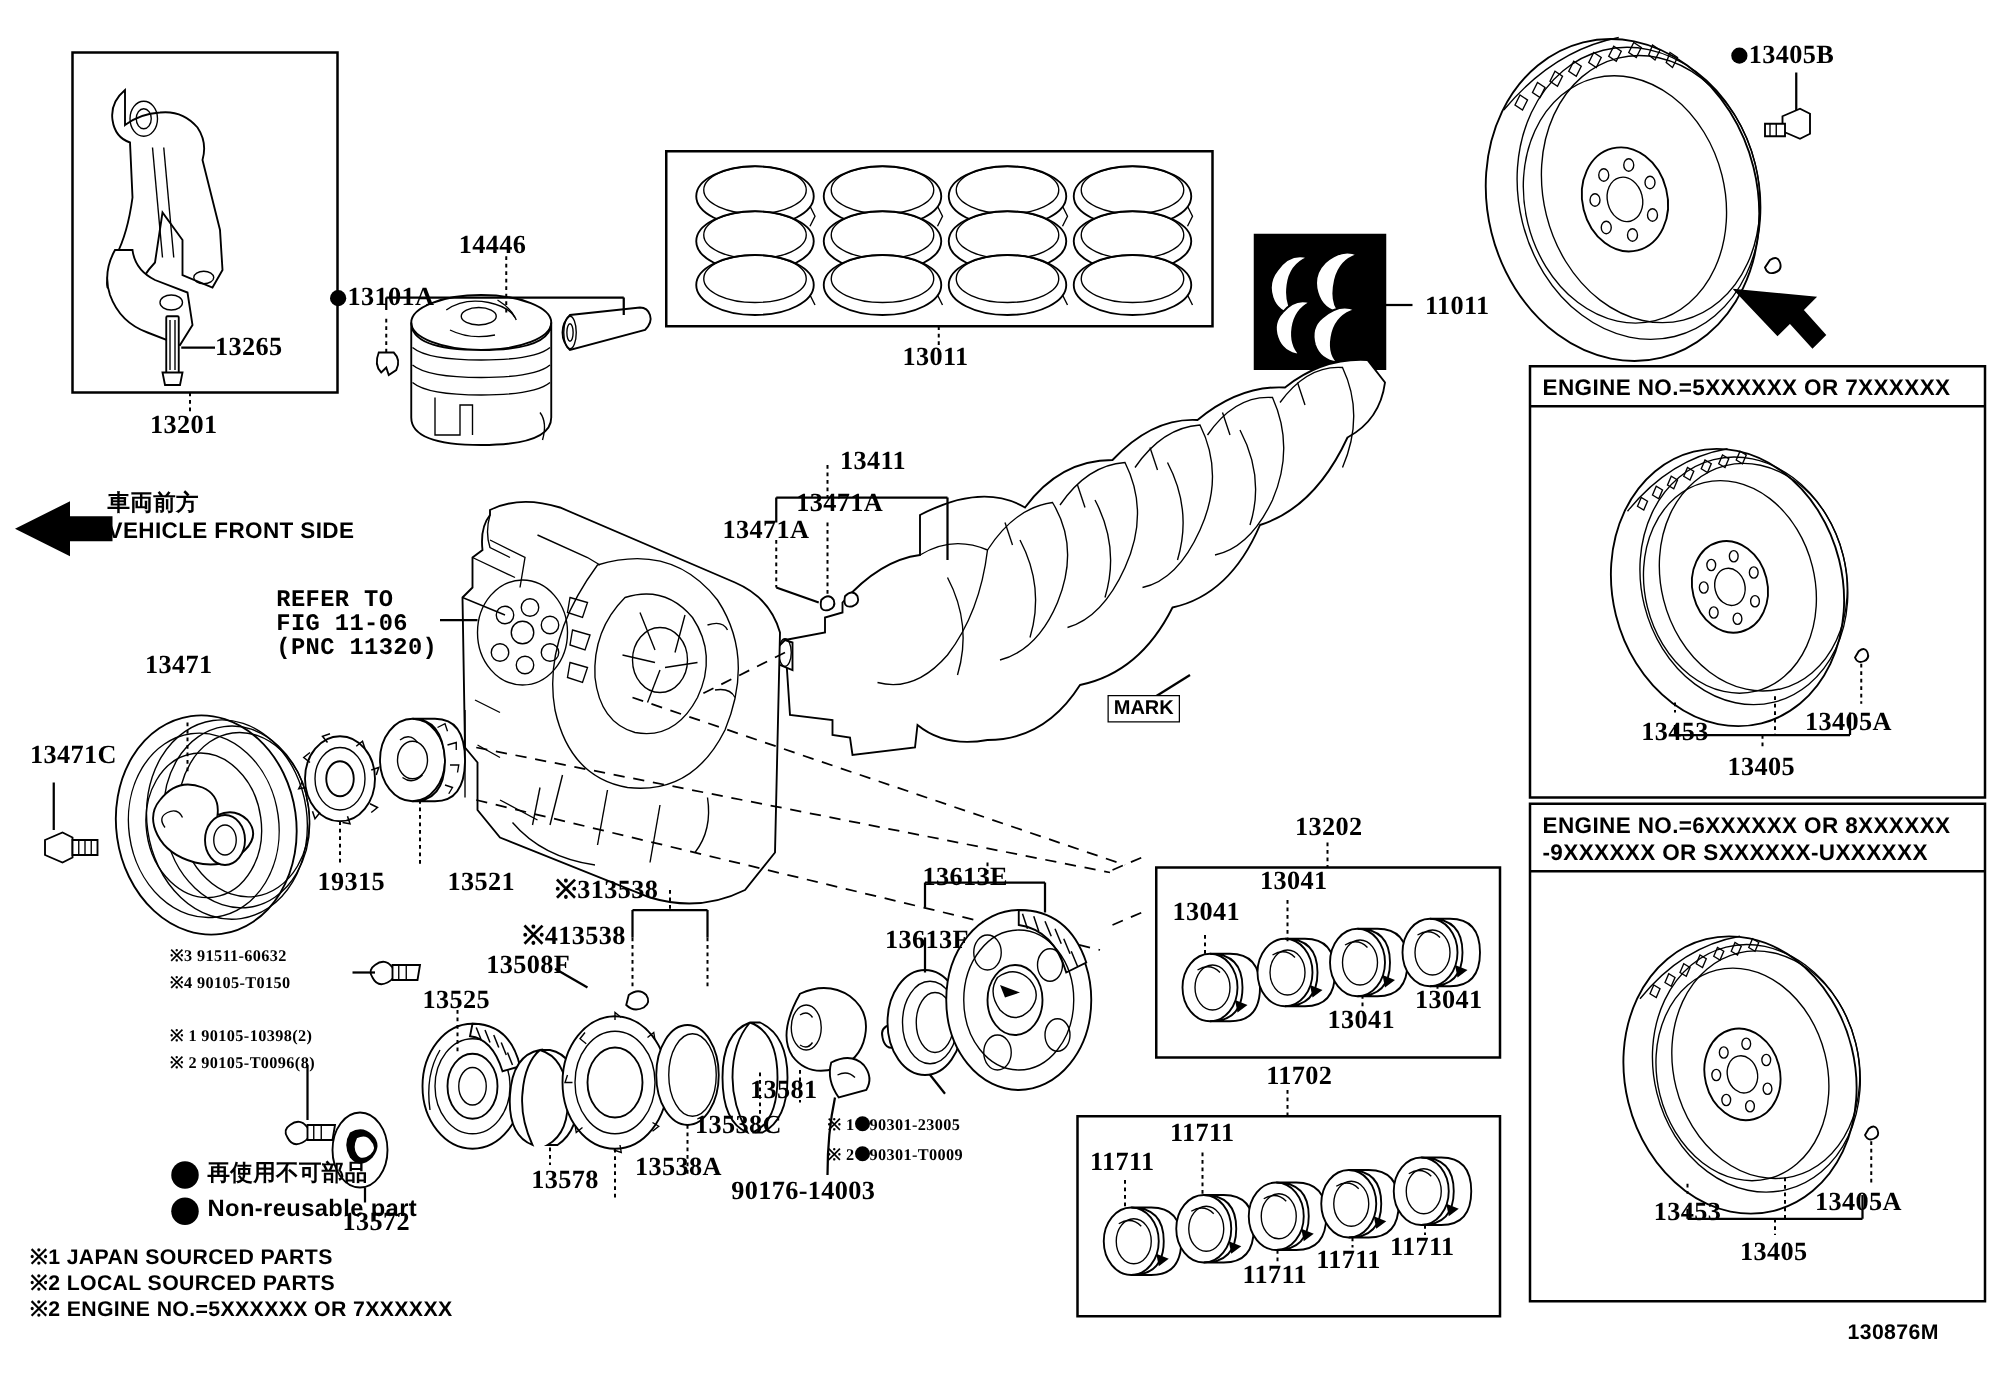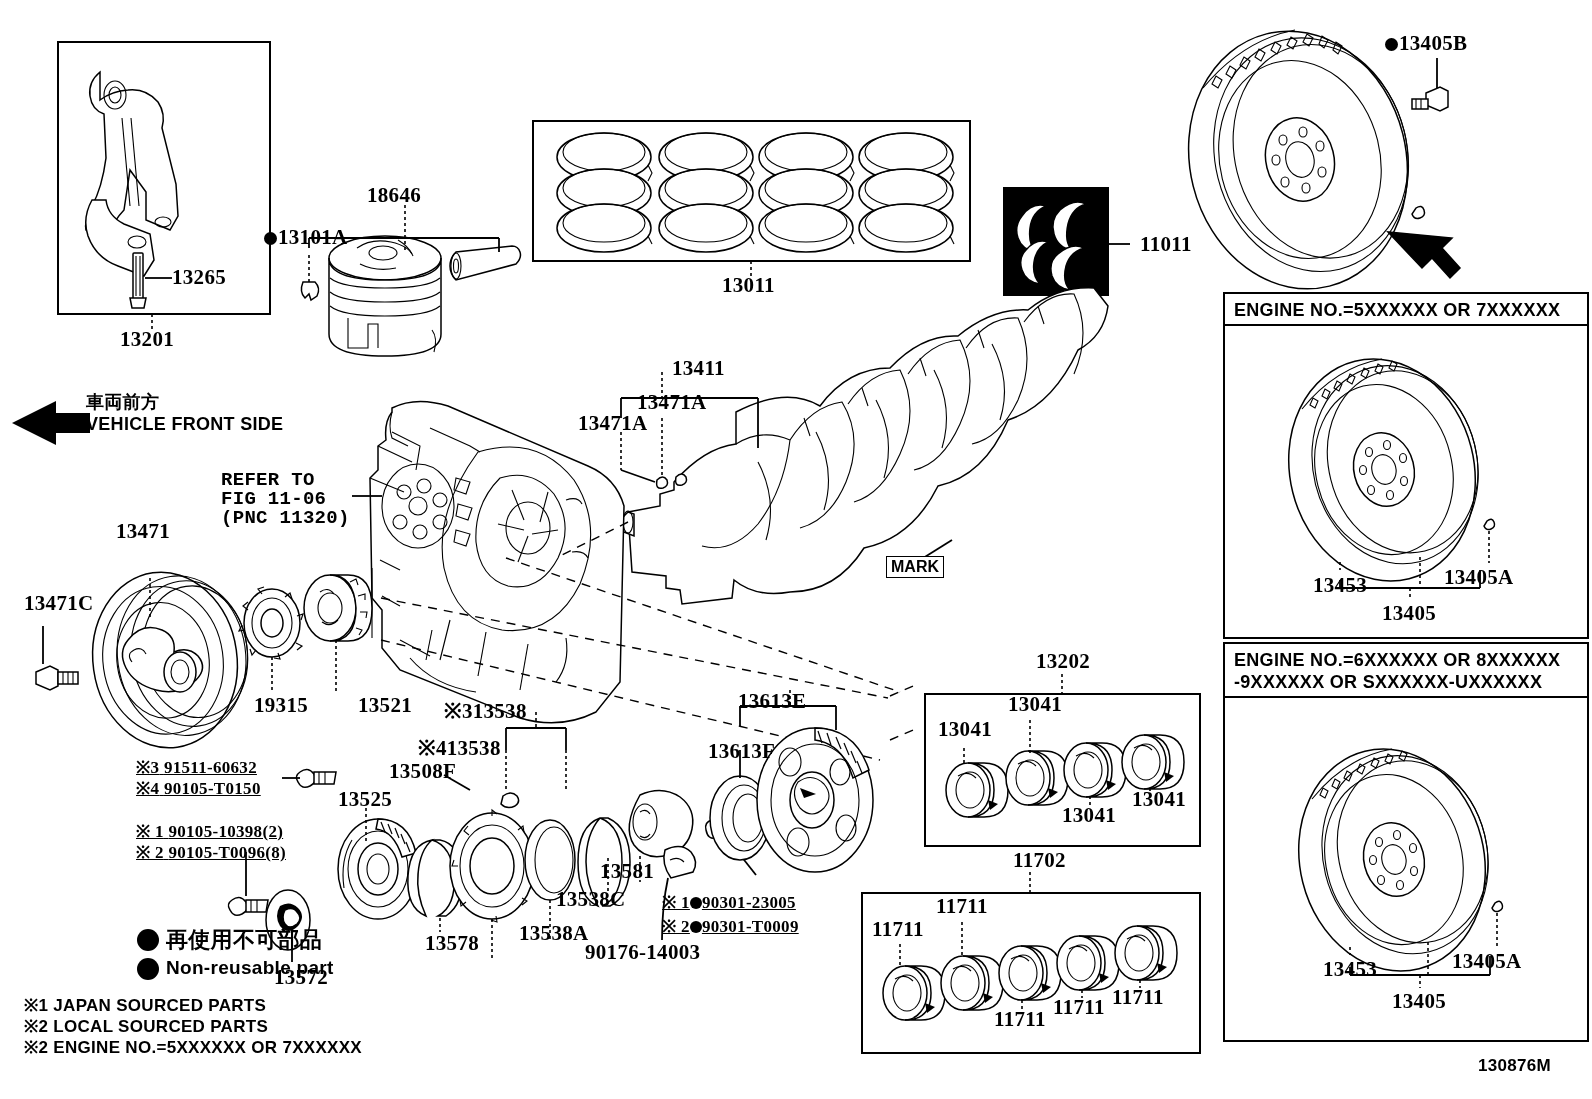--- a/index.html
+++ b/index.html
@@ -2,21 +2,21 @@
 <html><head>
 <meta charset="utf-8">
 <style>
   html,body{margin:0;padding:0;background:#fff;}
   body{width:1592px;height:1099px;position:relative;overflow:hidden;
        font-family:"Liberation Sans", sans-serif;color:#000;}
   #sheet{position:absolute;left:0;top:0;width:1592px;height:1099px;}
   .lbl{position:absolute;font-family:"Liberation Serif", serif;font-weight:bold;
        white-space:pre;line-height:1.12;letter-spacing:.3px;}
   .pn{font-size:21px;}
-  .pn-s{font-size:17px;text-decoration:underline;}
+  .pn-s{font-size:13px;}
   .note{font-size:18px;font-family:"Liberation Sans",sans-serif;font-weight:bold;}
   .note-sm{font-size:17px;font-family:"Liberation Sans",sans-serif;font-weight:bold;}
   .hdr{font-size:18px;font-family:"Liberation Sans",sans-serif;font-weight:bold;}
   .mono{font-family:"Liberation Mono",monospace;font-weight:bold;font-size:19px;}
   .boxd{position:absolute;border:1.6px dotted #000;box-sizing:border-box;}
   .dot{display:inline-block;width:13px;height:13px;border-radius:50%;
        background:#000;vertical-align:-1px;margin-right:1px;}
   .dot-s{display:inline-block;width:12px;height:12px;border-radius:50%;
        background:#000;vertical-align:-1px;}
   svg{position:absolute;left:0;top:0;overflow:visible;}
@@ -636,21 +636,21 @@
   <line class="lead" x1="292" y1="950" x2="292" y2="962"></line>
 
   <circle class="fillk" cx="148" cy="940" r="11"></circle>
   <circle class="fillk" cx="148" cy="969" r="11"></circle>
 
 </svg>
 
 <div class="lbl pn" style="left:172px;top:266px;">13265</div>
 <div class="lbl pn" style="left:120px;top:328px;">13201</div>
 
-<div class="lbl pn" style="left:367px;top:184px;">18646</div>
+<div class="lbl pn" style="left:367px;top:184px;">14446</div>
 <div class="lbl pn" style="left:264px;top:226px;"><span class="dot"></span><span>13101A</span></div>
 
 <div class="lbl pn" style="left:722px;top:274px;">13011</div>
 
 <div class="lbl pn" style="left:1140px;top:233px;">11011</div>
 
 <div class="lbl pn" style="left:1385px;top:32px;"><span class="dot"></span><span>13405B</span></div>
 
 <div class="lbl note" style="left:86px;top:392px;font-family:'Liberation Sans',sans-serif;">車両前方</div>
 <div class="lbl note" style="left:86px;top:414px;">VEHICLE FRONT SIDE</div>
@@ -669,33 +669,33 @@
 <div class="lbl pn" style="left:254px;top:694px;">19315</div>
 <div class="lbl pn" style="left:318px;top:694px;margin-left:40px;">13521</div>
 
 <div class="lbl pn-s" style="left:136px;top:758px;"><span>※3</span> <span>91511-60632</span></div>
 <div class="lbl pn-s" style="left:136px;top:779px;"><span>※4</span> <span>90105-T0150</span></div>
 <div class="lbl pn-s" style="left:136px;top:822px;"><span>※ 1</span> <span>90105-10398(2)</span></div>
 <div class="lbl pn-s" style="left:136px;top:843px;"><span>※ 2</span> <span>90105-T0096(8)</span></div>
 
 <div class="lbl pn" style="left:274px;top:966px;">13572</div>
 
-<div class="lbl note" style="left:166px;top:928px;font-size:22px;">再使用不可部品</div>
+<div class="lbl note" style="left:166px;top:928px;font-size:18px;">再使用不可部品</div>
 <div class="lbl note" style="left:166px;top:957px;font-size:19px;">Non-reusable part</div>
 
 <div class="lbl note-sm" style="left:24px;top:996px;">※1 JAPAN SOURCED PARTS</div>
 <div class="lbl note-sm" style="left:24px;top:1017px;">※2 LOCAL SOURCED PARTS</div>
 <div class="lbl note-sm" style="left:24px;top:1038px;">※2 ENGINE NO.=5XXXXXX OR 7XXXXXX</div>
 
 <div class="lbl pn" style="left:338px;top:788px;">13525</div>
 <div class="lbl pn" style="left:389px;top:760px;">13508F</div>
 <div class="lbl pn" style="left:444px;top:700px;"><span>※3</span><span>13538</span></div>
 <div class="lbl pn" style="left:418px;top:737px;"><span>※4</span><span>13538</span></div>
 <div class="lbl pn" style="left:425px;top:932px;">13578</div>
-<div class="lbl pn" style="left:519px;top:922px;">13538A</div>
+<div class="lbl pn" style="left:508px;top:922px;">13538A</div>
 <div class="lbl pn" style="left:556px;top:888px;">13538C</div>
 <div class="lbl pn" style="left:600px;top:860px;">13581</div>
 <div class="lbl pn" style="left:585px;top:941px;">90176-14003</div>
 
 <div class="lbl pn-s" style="left:662px;top:893px;"><span>※ 1</span><span class="dot-s"></span><span>90301-23005</span></div>
 <div class="lbl pn-s" style="left:662px;top:917px;"><span>※ 2</span><span class="dot-s"></span><span>90301-T0009</span></div>
 
 <div class="lbl pn" style="left:738px;top:690px;">13613E</div>
 <div class="lbl pn" style="left:708px;top:740px;">13613F</div>
 

